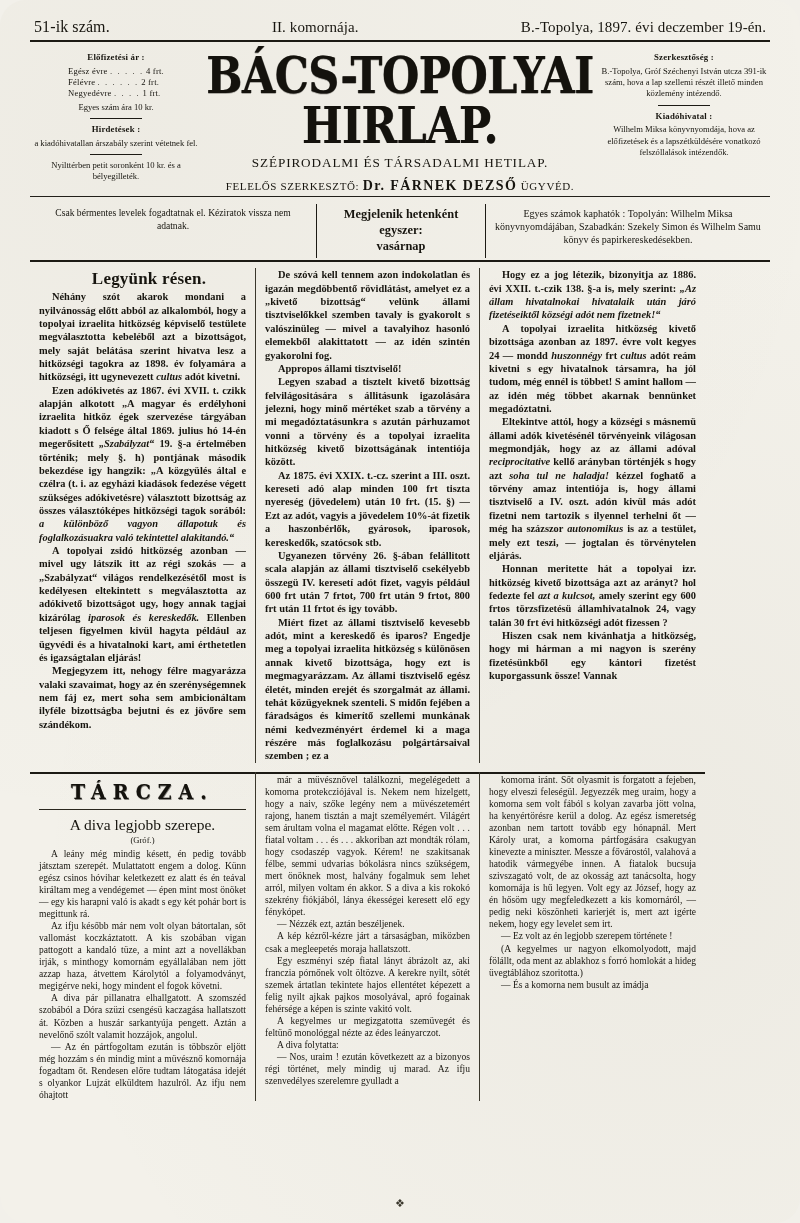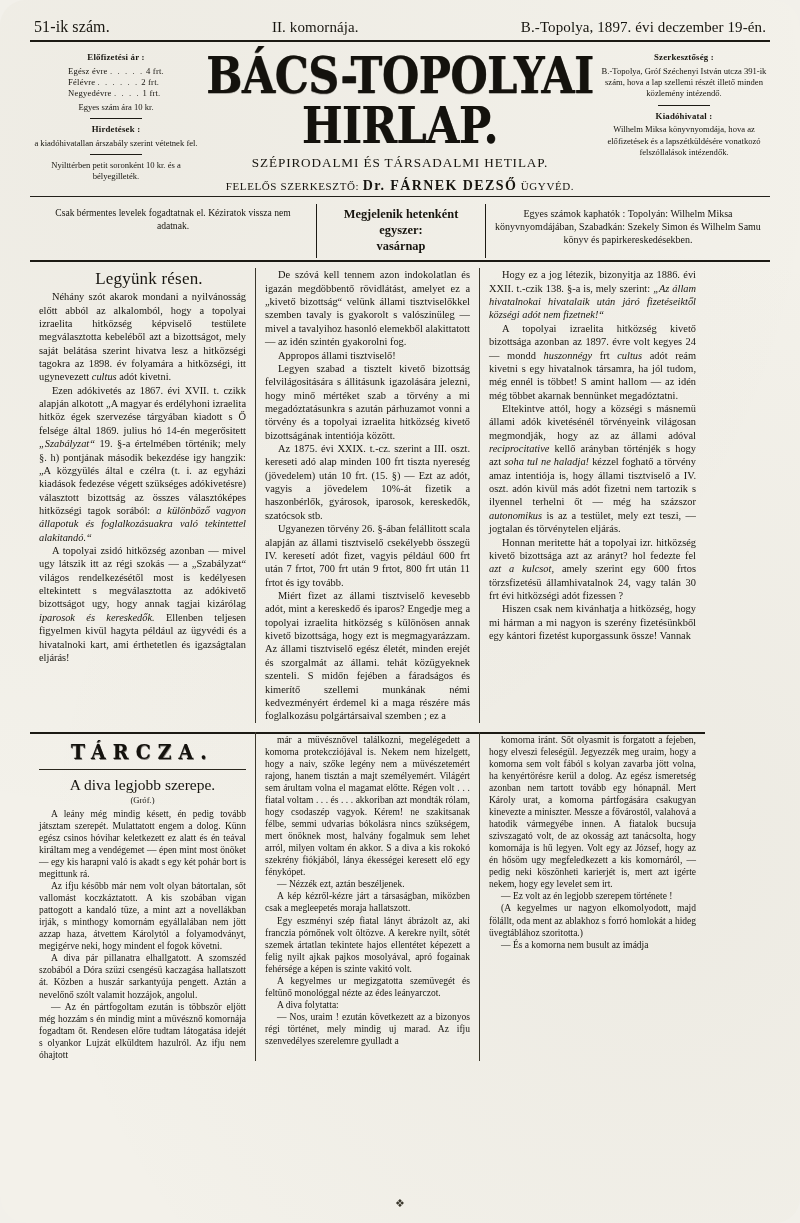--- a/index.html
+++ b/index.html
@@ -110,20 +110,21 @@
     margin-top:6px;
   }
   .col{
     width:225px;
     font-size:10.4px;
     line-height:1.285;
     text-align:justify;
     hyphens:auto;
     padding:0 9px;
     box-sizing:border-box;
+    font-weight:bold;
   }
   .col.mid{border-left:1px solid #3a372c;border-right:1px solid #3a372c;}
   .col p{margin:0;text-indent:13px;}
   .art-title{
     text-align:center;font-size:17px;margin:0 0 7px 0;text-indent:0;
     letter-spacing:.2px;
   }
 
   
   .tarcza-wrap{margin-top:9px;}
@@ -232,20 +233,21 @@
   </div>
   <div class="rule-heavy body-rules"></div>
 
   <div class="cols">
 
     <div class="col">
       <p class="art-title">Legyünk résen.</p>
       <p>Néhány szót akarok mondani a nyilvánosság előtt abból az alkalomból, hogy a topolyai izraelita hitközség képviselő testülete megválasztotta kebeléből azt a bizottságot, mely saját belátása szerint hivatva lesz a hitközségi tagokra az 1898. év folyamára a hitközségi, itt ugynevezett <i>cultus</i> adót kivetni.</p>
       <p>Ezen adókivetés az 1867. évi XVII. t. czikk alapján alkotott „A magyar és erdélyhoni izraelita hitköz égek szervezése tárgyában kiadott s Ő felsége által 1869. julius hó 14-én megerősitett <i>„Szabályzat“</i> 19. §-a értelmében történik; mely §. h) pontjának második bekezdése igy hangzik: „A közgyülés által e czélra (t. i. az egyházi kiadások fedezése végett szükséges adókivetésre) választott bizottság az összes választóképes hitközségi tagok sorából: <i>a különböző vagyon állapotuk és foglalkozásuakra való tekintettel alakitandó.“</i></p>
       <p>A topolyai zsidó hitközség azonban — mivel ugy látszik itt az régi szokás — a „Szabályzat“ világos rendelkezésétől most is kedélyesen eltekintett s megválasztotta az adókivető bizottságot ugy, hogy annak tagjai kizárólag <i>iparosok és kereskedők.</i> Ellenben teljesen figyelmen kivül hagyta például az ügyvédi és a hivatalnoki kart, ami érthetetlen és igazságtalan eljárás!</p>
+      <p>Megjegyzem itt, nehogy félre magyarázza valaki szavaimat, hogy az én szerénységemnek nem fáj ez, mert soha sem ambicionáltam ilyféle bizottságba bejutni és ez jövőre sem szándékom.</p>
     </div>
 
     <div class="col mid">
       <p>De szóvá kell tennem azon indokolatlan és igazán megdöbbentő rövidlátást, amelyet ez a „kivető bizottság“ velünk állami tisztviselőkkel szemben tavaly is gyakorolt s valószinüleg — mivel a tavalyihoz hasonló elemekből alakittatott — az idén szintén gyakorolni fog.</p>
       <p>Appropos állami tisztviselő!</p>
       <p>Legyen szabad a tisztelt kivető bizottság felvilágositására s állitásunk igazolására jelezni, hogy minő mértéket szab a törvény a mi megadóztatásunkra s azután párhuzamot vonni a törvény és a topolyai izraelita hitközség kivető bizottságának intentiója között.</p>
       <p>Az 1875. évi XXIX. t.-cz. szerint a III. oszt. kereseti adó alap minden 100 frt tiszta nyereség (jövedelem) után 10 frt. (15. §) — Ezt az adót, vagyis a jövedelem 10%-át fizetik a haszonbérlők, gyárosok, iparosok, kereskedők, szatócsok stb.</p>
       <p>Ugyanezen törvény 26. §-ában felállitott scala alapján az állami tisztviselő csekélyebb összegü IV. keresetí adót fizet, vagyis például 600 frt után 7 frtot, 700 frt után 9 frtot, 800 frt után 11 frtot és igy tovább.</p>
       <p>Miért fizet az állami tisztviselő kevesebb adót, mint a kereskedő és iparos? Engedje meg a topolyai izraelita hitközség s különösen annak kivető bizottsága, hogy ezt is megmagyarázzam. Az állami tisztviselő egész életét, minden erejét és szorgalmát az állami. tehát közügyeknek szenteli. S midőn fejében a fáradságos és kimerítő szellemi munkának némi kedvezményért érdemel ki a maga részére más foglalkozásu polgártársaival szemben ; ez a</p>
     </div>

